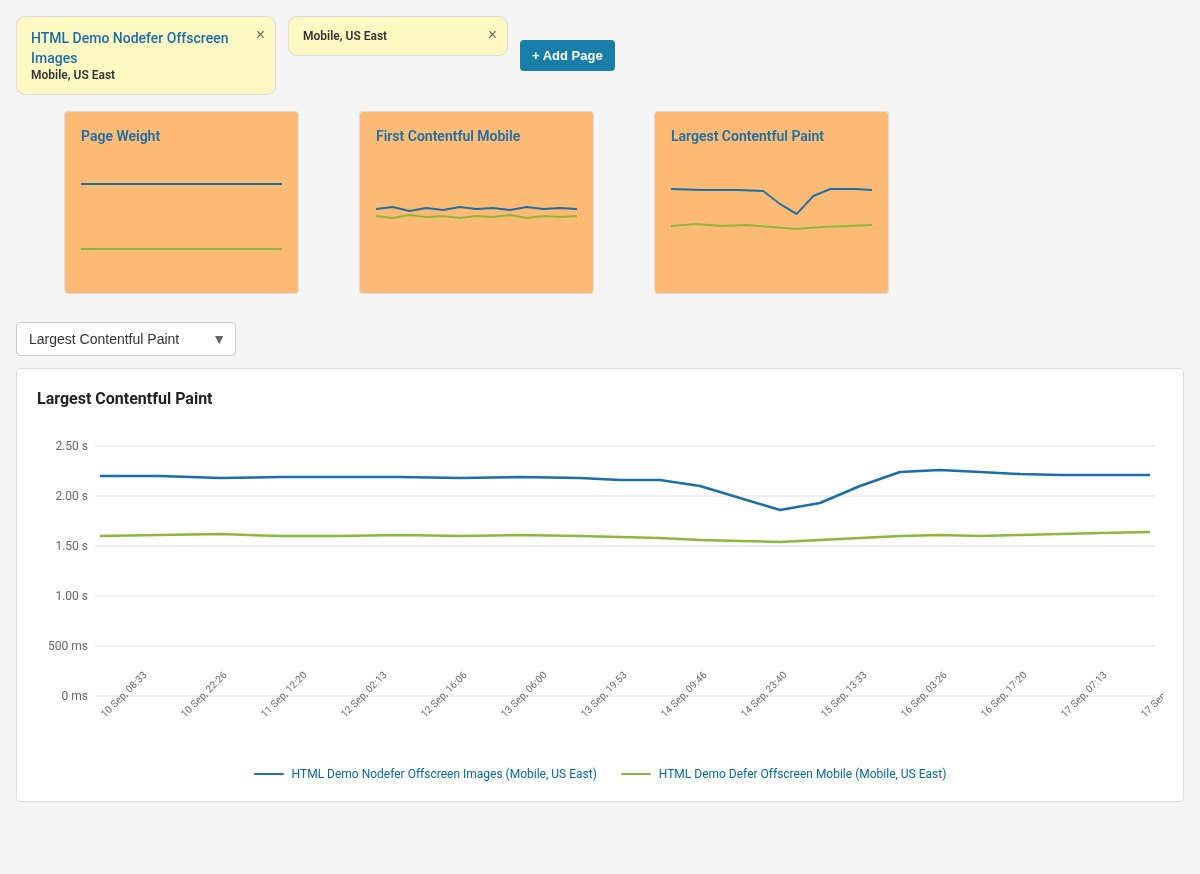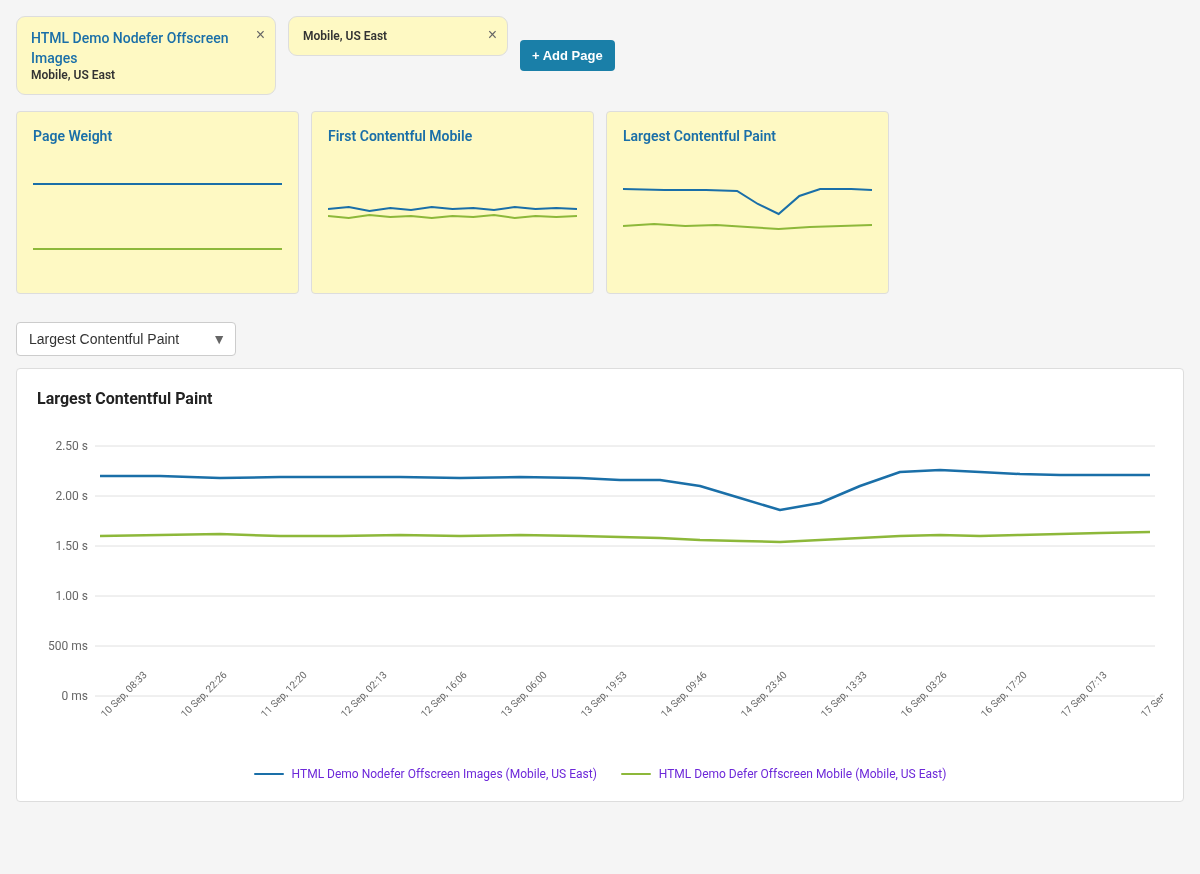--- a/index.html
+++ b/index.html
@@ -66,25 +66,26 @@
 
     .metrics-section {
       background: #f5f5f5;
       padding: 0 16px 16px;
       display: grid;
       grid-template-columns: repeat(4, 1fr);
       gap: 12px;
     }
 
     .metric-card {
-      background: #fef9c3;
+      background: #fdba74;
       border: 1px solid #ddd;
       border-radius: 4px;
       padding: 16px;
       cursor: pointer;
+      margin-left: 48px;
     }
 
     .metric-card-title {
       color: #1a6fa8;
       font-size: 14px;
       font-weight: 600;
       margin-bottom: 10px;
     }
 
     .metric-chart {
@@ -150,21 +151,21 @@
       justify-content: center;
       margin-top: 16px;
       flex-wrap: wrap;
     }
 
     .legend-item {
       display: flex;
       align-items: center;
       gap: 8px;
       font-size: 12px;
-      color: #6d28d9;
+      color: #0369a1;
     }
 
     .legend-line {
       width: 30px;
       height: 2px;
       border-radius: 1px;
     }
   </style>
 </head>
 <body>

